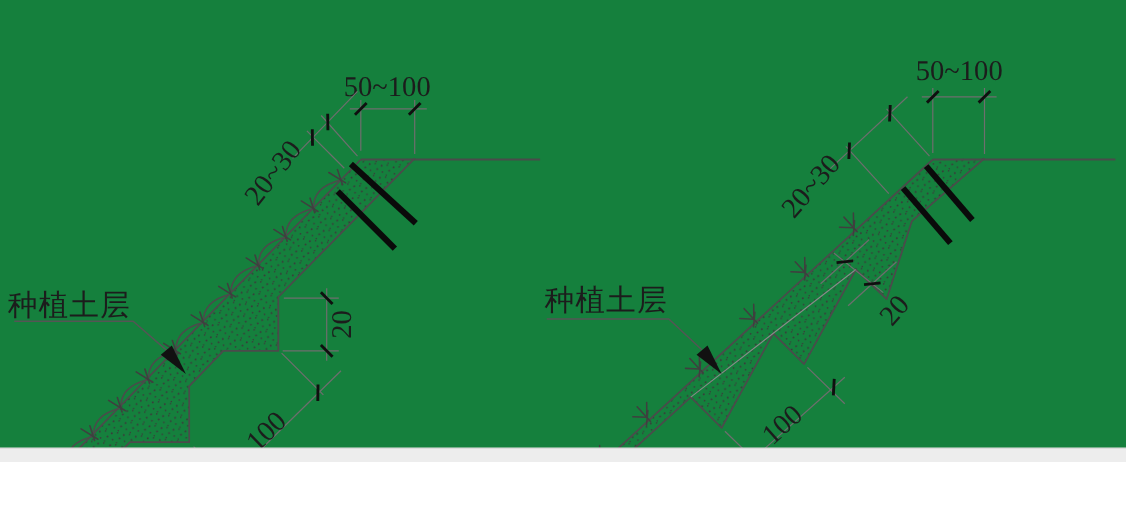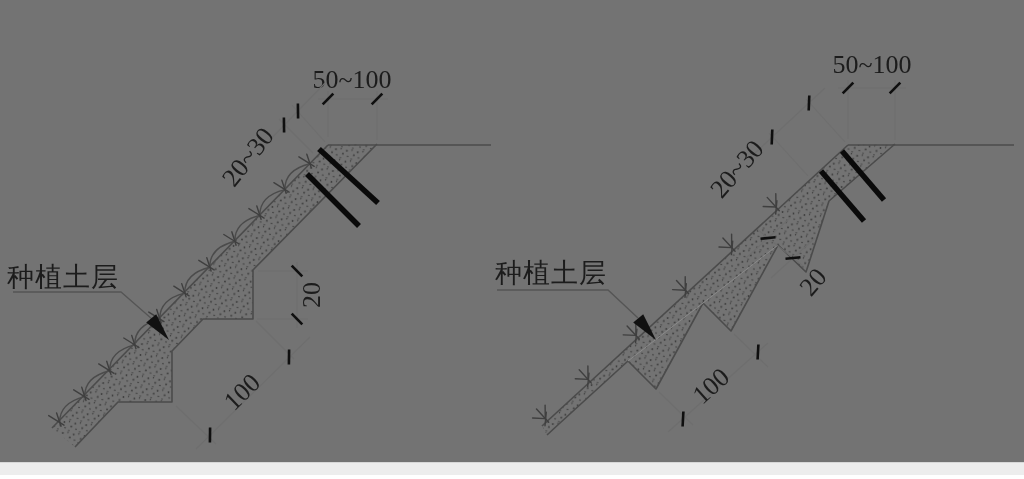--- a/index.html
+++ b/index.html
@@ -1,16 +1,16 @@
 <!DOCTYPE html>
 <html><head>
 <meta charset="utf-8">
 <style>
   html,body{margin:0;padding:0;background:#fff;}
-  #stage{position:relative;width:1024px;height:475px;background:#737373;overflow:hidden;}
+  #stage{position:relative;width:1024px;height:420px;background:#15803d;overflow:hidden;}
   svg{display:block}
   svg text{font-family:"Liberation Serif","DejaVu Serif",serif;font-size:26px;fill:#1c1c1c;}
   svg text.cjk{font-size:27px;letter-spacing:1px;}
   .outline{stroke:#4b4b4b;stroke-width:1.6;fill:none;stroke-linejoin:round;}
   .thin{stroke:#6e6e6e;stroke-width:1.1;fill:none;}
   .chord{stroke:#8a8a8a;stroke-width:1;fill:none;}
   .tick{stroke:#0f0f0f;stroke-width:2.6;stroke-linecap:butt;}
   .bar{stroke:#0a0a0a;stroke-width:5.5;stroke-linecap:butt;}
   .grass{stroke:#3f3f3f;stroke-width:1.4;stroke-linecap:round;fill:none;}
   .scallop{stroke:#4b4b4b;stroke-width:1.4;fill:none;}

